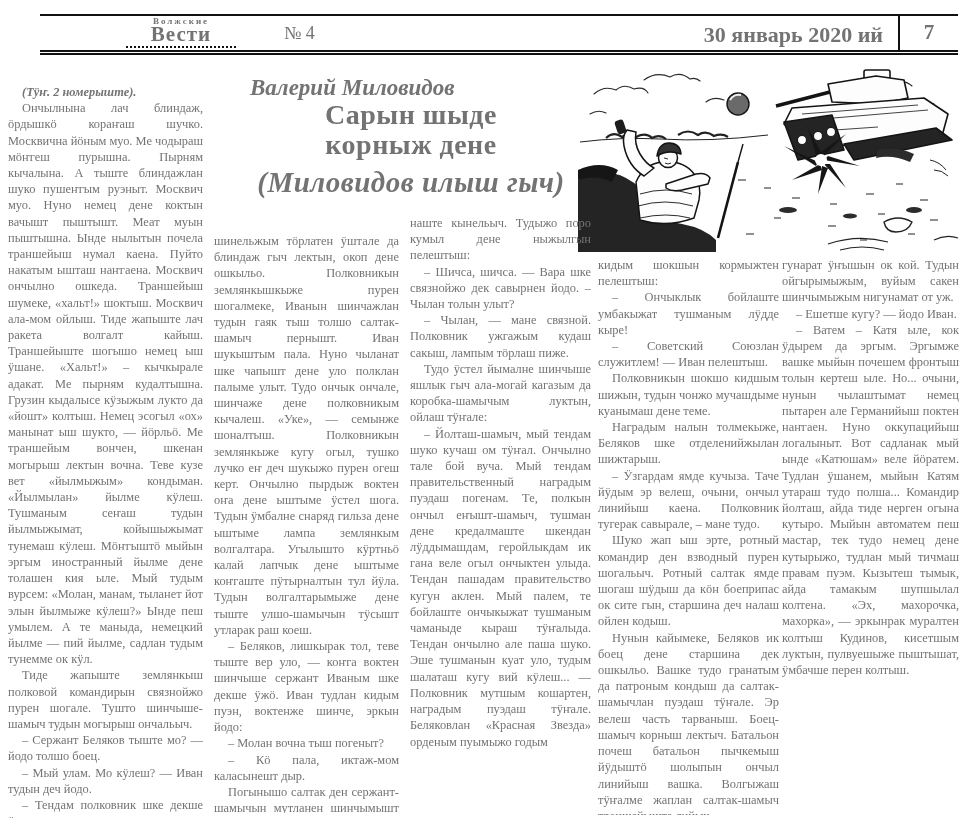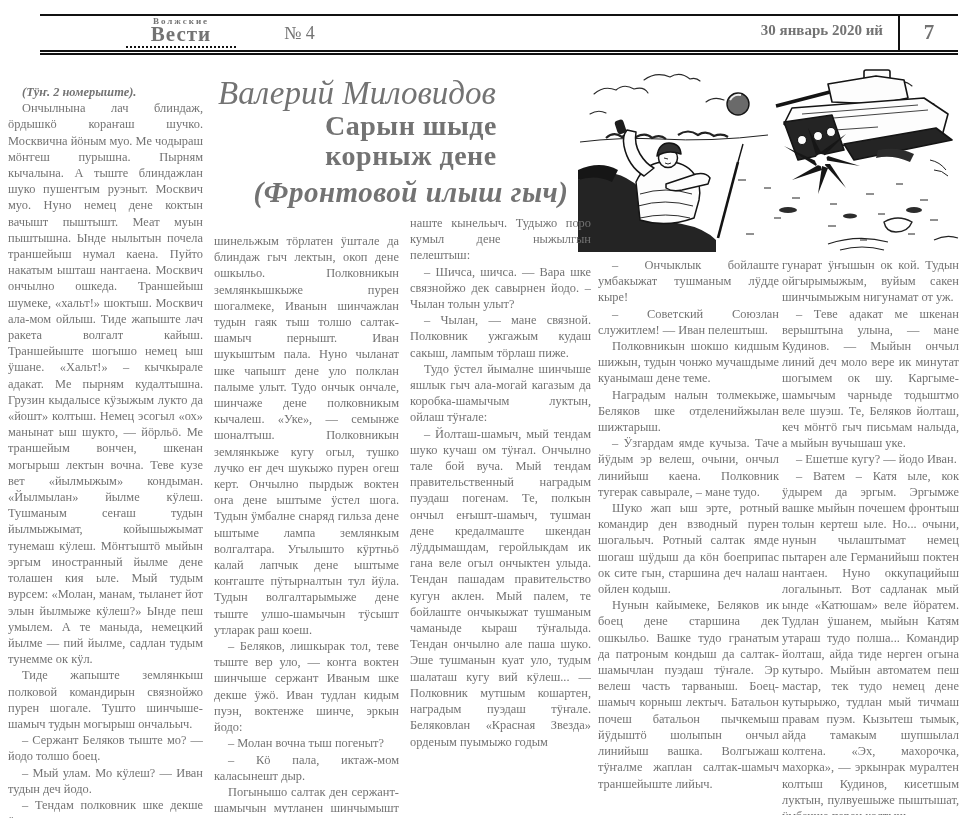--- a/index.html
+++ b/index.html
@@ -11,28 +11,28 @@
   
   .hdr{
     position:absolute;left:40px;top:14px;width:918px;height:34px;
     border-top:2px solid #111;border-bottom:5px double #111;
   }
   .logo{position:absolute;left:86px;top:1px;width:110px;text-align:center;line-height:1;}
   .logo-top{display:block;font-size:9px;font-weight:bold;letter-spacing:2px;}
   .logo-main{display:block;font-size:21px;font-weight:bold;letter-spacing:1px;margin-top:-2px;
              border-bottom:2px dotted #111;padding-bottom:1px;}
   .issue{position:absolute;left:244px;top:7px;font-size:18px;}
-  .hdr-date{position:absolute;right:75px;top:6px;font-size:15px;font-weight:bold;}
+  .hdr-date{position:absolute;right:75px;top:6px;font-size:22px;font-weight:bold;}
   .pagenum-cell{
     position:absolute;right:0;top:0;bottom:0;width:58px;border-left:2px solid #111;
     text-align:center;font-weight:bold;font-size:21px;line-height:32px;
   }
   
   .headline{position:absolute;left:210px;top:76px;width:402px;}
-  .author{font-size:33px;font-weight:normal;font-style:italic;padding-left:8px;line-height:1.05;}
+  .author{font-size:23px;font-weight:bold;font-style:italic;padding-left:8px;line-height:1.05;margin-left:32px;}
   .title{font-size:28px;font-weight:bold;text-align:center;line-height:1.08;letter-spacing:.5px;}
   .subtitle{font-size:29px;font-weight:bold;font-style:italic;text-align:center;margin-top:5px;letter-spacing:.5px;}
   
   .illo{position:absolute;left:578px;top:62px;width:382px;height:190px;margin:0;}
   
   .col{
     position:absolute;font-size:12.4px;line-height:16.2px;text-align:justify;
     overflow:hidden;
   }
   .col p{margin:0;text-indent:14px;}
@@ -56,21 +56,21 @@
     </div>
     <span class="issue">№ 4</span>
     <span class="hdr-date">30 январь 2020 ий</span>
     <span class="pagenum-cell">7</span>
   </header>
 
   <div class="headline">
     <div class="author">Валерий Миловидов</div>
     <div class="title">Сарын шыде</div>
     <div class="title">корныж дене</div>
-    <div class="subtitle">(Фронтовой илыш гыч)</div>
+    <div class="subtitle">(Миловидов илыш гыч)</div>
   </div>
 
   <figure class="illo">
     <svg viewBox="0 0 382 190" width="382" height="190" role="img">
 
       <g stroke="#2a2a2a" fill="none" stroke-width="1.1" stroke-linecap="round">
         <path d="M16 32 q10 -9 22 -4 q8 -7 18 -1 q10 -3 14 4"></path>
         <path d="M66 18 q12 -9 26 -3 q10 -6 20 2 q6 -2 10 2"></path>
         <path d="M128 40 q8 -6 18 -2"></path>
         <path d="M296 24 q10 -8 22 -2 q8 -5 16 2"></path>
@@ -163,28 +163,28 @@
       <p>Погынышо салтак ден сержант-шамычын мутланен шинчымышт годым омса почылто. Тушко ош ужган полковник пурен шогале. Салтак-шамыч чыланат ика-</p>
     </section>
   <section class="col c3">
       <p class="cont">наште кынельыч. Тудыжо поро кумыл дене ныжылгын пелештыш:</p>
       <p>– Шичса, шичса. — Вара шке связнойжо дек савырнен йодо. – Чылан толын улыт?</p>
       <p>– Чылан, — мане связной. Полковник ужгажым кудаш сакыш, лампым тӧрлаш пиже.</p>
       <p>Тудо ӱстел йымалне шинчыше яшлык гыч ала-могай кагазым да коробка-шамычым луктын, ойлаш тӱҥале:</p>
       <p>– Йолташ-шамыч, мый тендам шуко кучаш ом тӱҥал. Ончылно тале бой вуча. Мый тендам правительственный наградым пуэдаш погенам. Те, полкын ончыл еҥышт-шамыч, тушман дене кредалмаште шкендан лӱддымашдам, геройлыкдам ик гана веле огыл ончыктен улыда. Тендан пашадам правительство кугун аклен. Мый палем, те бойлаште ончыкыжат тушманым чаманыде кыраш тӱҥалыда. Тендан ончылно але паша шуко. Эше тушманын куат уло, тудым шалаташ кугу вий кӱлеш... — Полковник мутшым кошартен, наградым пуэдаш тӱҥале. Беляковлан «Красная Звезда» орденым пуымыжо годым</p>
     </section>
   <section class="col c4">
+      <p class="cont">кидым шокшын кормыжтен пелештыш:</p>
       <p>– Ончыклык бойлаште умбакыжат тушманым лӱдде кыре!</p>
       <p>– Советский Союзлан служитлем! — Иван пелештыш.</p>
       <p>Полковникын шокшо кидшым шижын, тудын чонжо мучашдыме куанымаш дене теме.</p>
       <p>Наградым налын толмекыже, Беляков шке отделенийжылан шижтарыш.</p>
       <p>– Ӱзгардам ямде кучыза. Таче йӱдым эр велеш, очыни, ончыл линийыш каена. Полковник тугерак савырале, – мане тудо.</p>
       <p>Шуко жап ыш эрте, ротный командир ден взводный пурен шогальыч. Ротный салтак ямде шогаш шӱдыш да кӧн боеприпас ок сите гын, старшина деч налаш ойлен кодыш.</p>
       <p>Нунын кайымеке, Беляков ик боец дене старшина дек ошкыльо. Вашке тудо гранатым да патроным кондыш да салтак-шамычлан пуэдаш тӱҥале. Эр велеш часть тарваныш. Боец-шамыч корныш лектыч. Батальон почеш батальон пычкемыш йӱдыштӧ шолыпын ончыл линийыш вашка. Волгыжаш тӱҥалме жаплан салтак-шамыч траншейыште лийыч.</p>
     </section>
   <section class="col c5">
       <p class="cont">гунарат ӱҥышын ок кой. Тудын ойгырымыжым, вуйым сакен шинчымыжым нигунамат от уж.</p>
-      <p>– Теве адакат ме шкенан верыштына улына, — мане Кудинов. — Мыйын ончыл линий деч моло вере ик минутат шогымем ок шу. Каргыме-шамычым чарныде тодыштмо веле шуэш. Те, Беляков йолташ, кеч мӧҥгӧ гыч письмам налыда, а мыйын вучышаш уке.</p>
       <p>– Ешетше кугу? — йодо Иван.</p>
       <p>– Ватем – Катя ыле, кок ӱдырем да эргым. Эргымже вашке мыйын почешем фронтыш толын кертеш ыле. Но... очыни, нунын чылаштымат немец пытарен але Германийыш поктен наҥгаен. Нуно оккупацийыш логалыныт. Вот садланак мый ынде «Катюшам» веле йӧратем. Тудлан ӱшанем, мыйын Катям утараш тудо полша... Командир йолташ, айда тиде нерген огына кутыро. Мыйын автоматем пеш мастар, тек тудо немец дене кутырыжо, тудлан мый тичмаш правам пуэм. Кызытеш тымык, айда тамакым шупшылал колтена. «Эх, махорочка, махорка», — эркынрак муралтен колтыш Кудинов, кисетшым луктын, пулвуешыже пыштышат, ӱмбачше перен колтыш.</p>
     </section>
 
 </div>
 
 </body></html>

